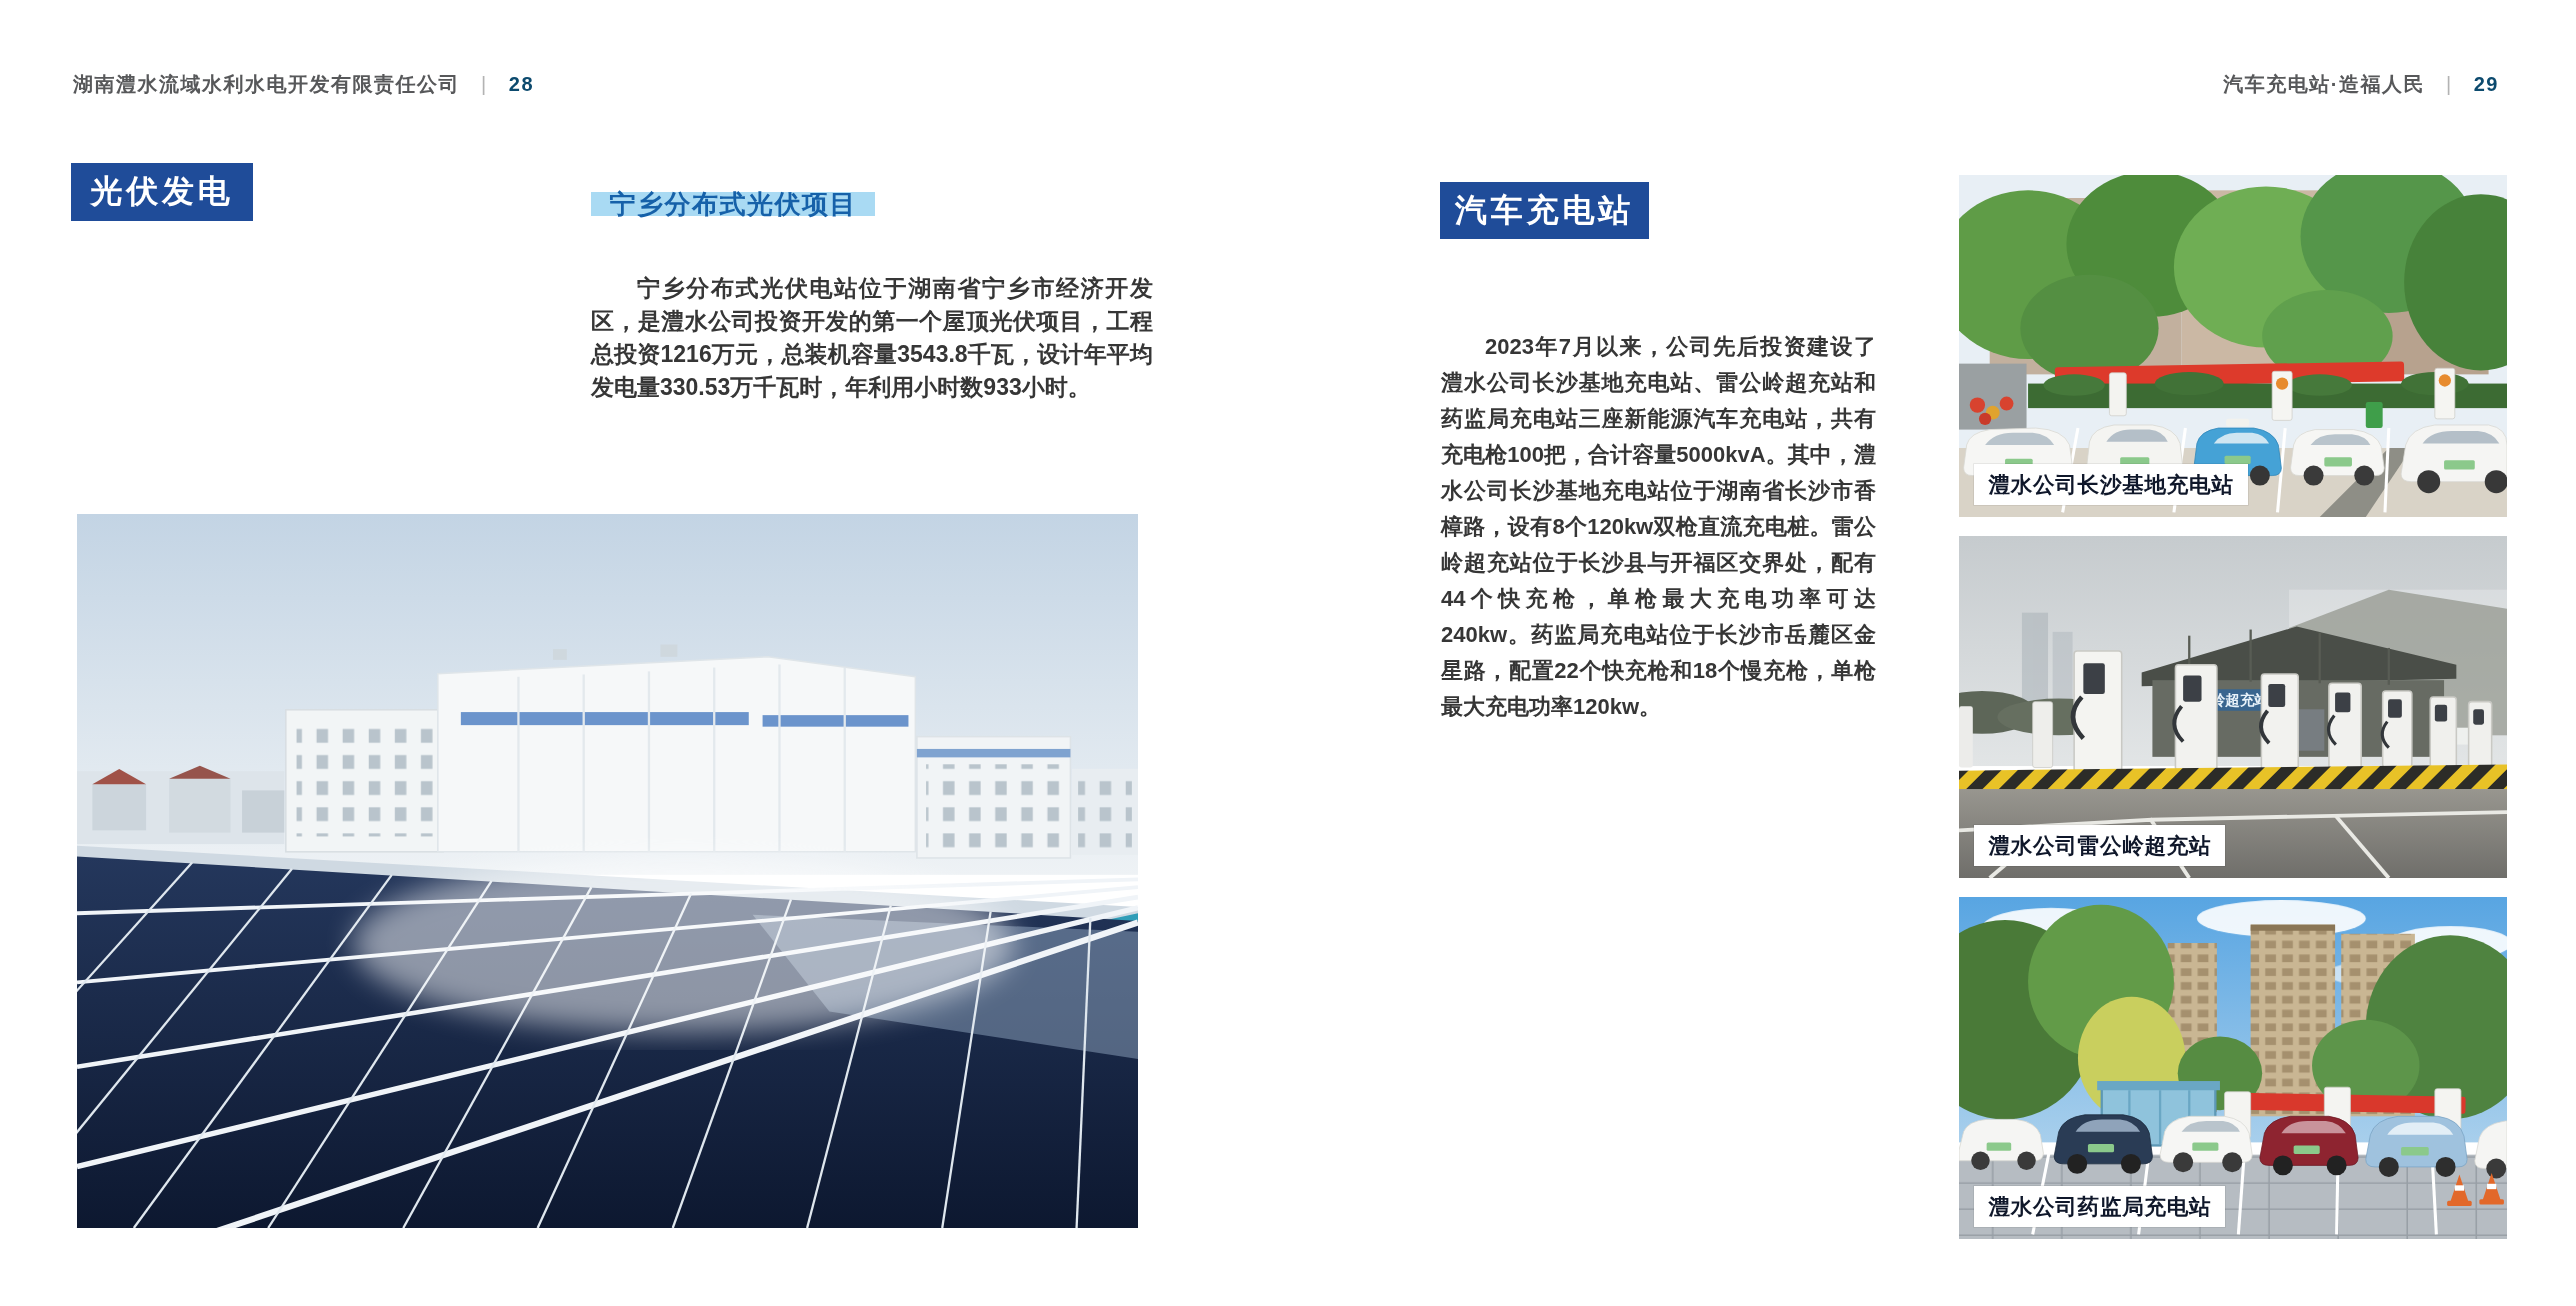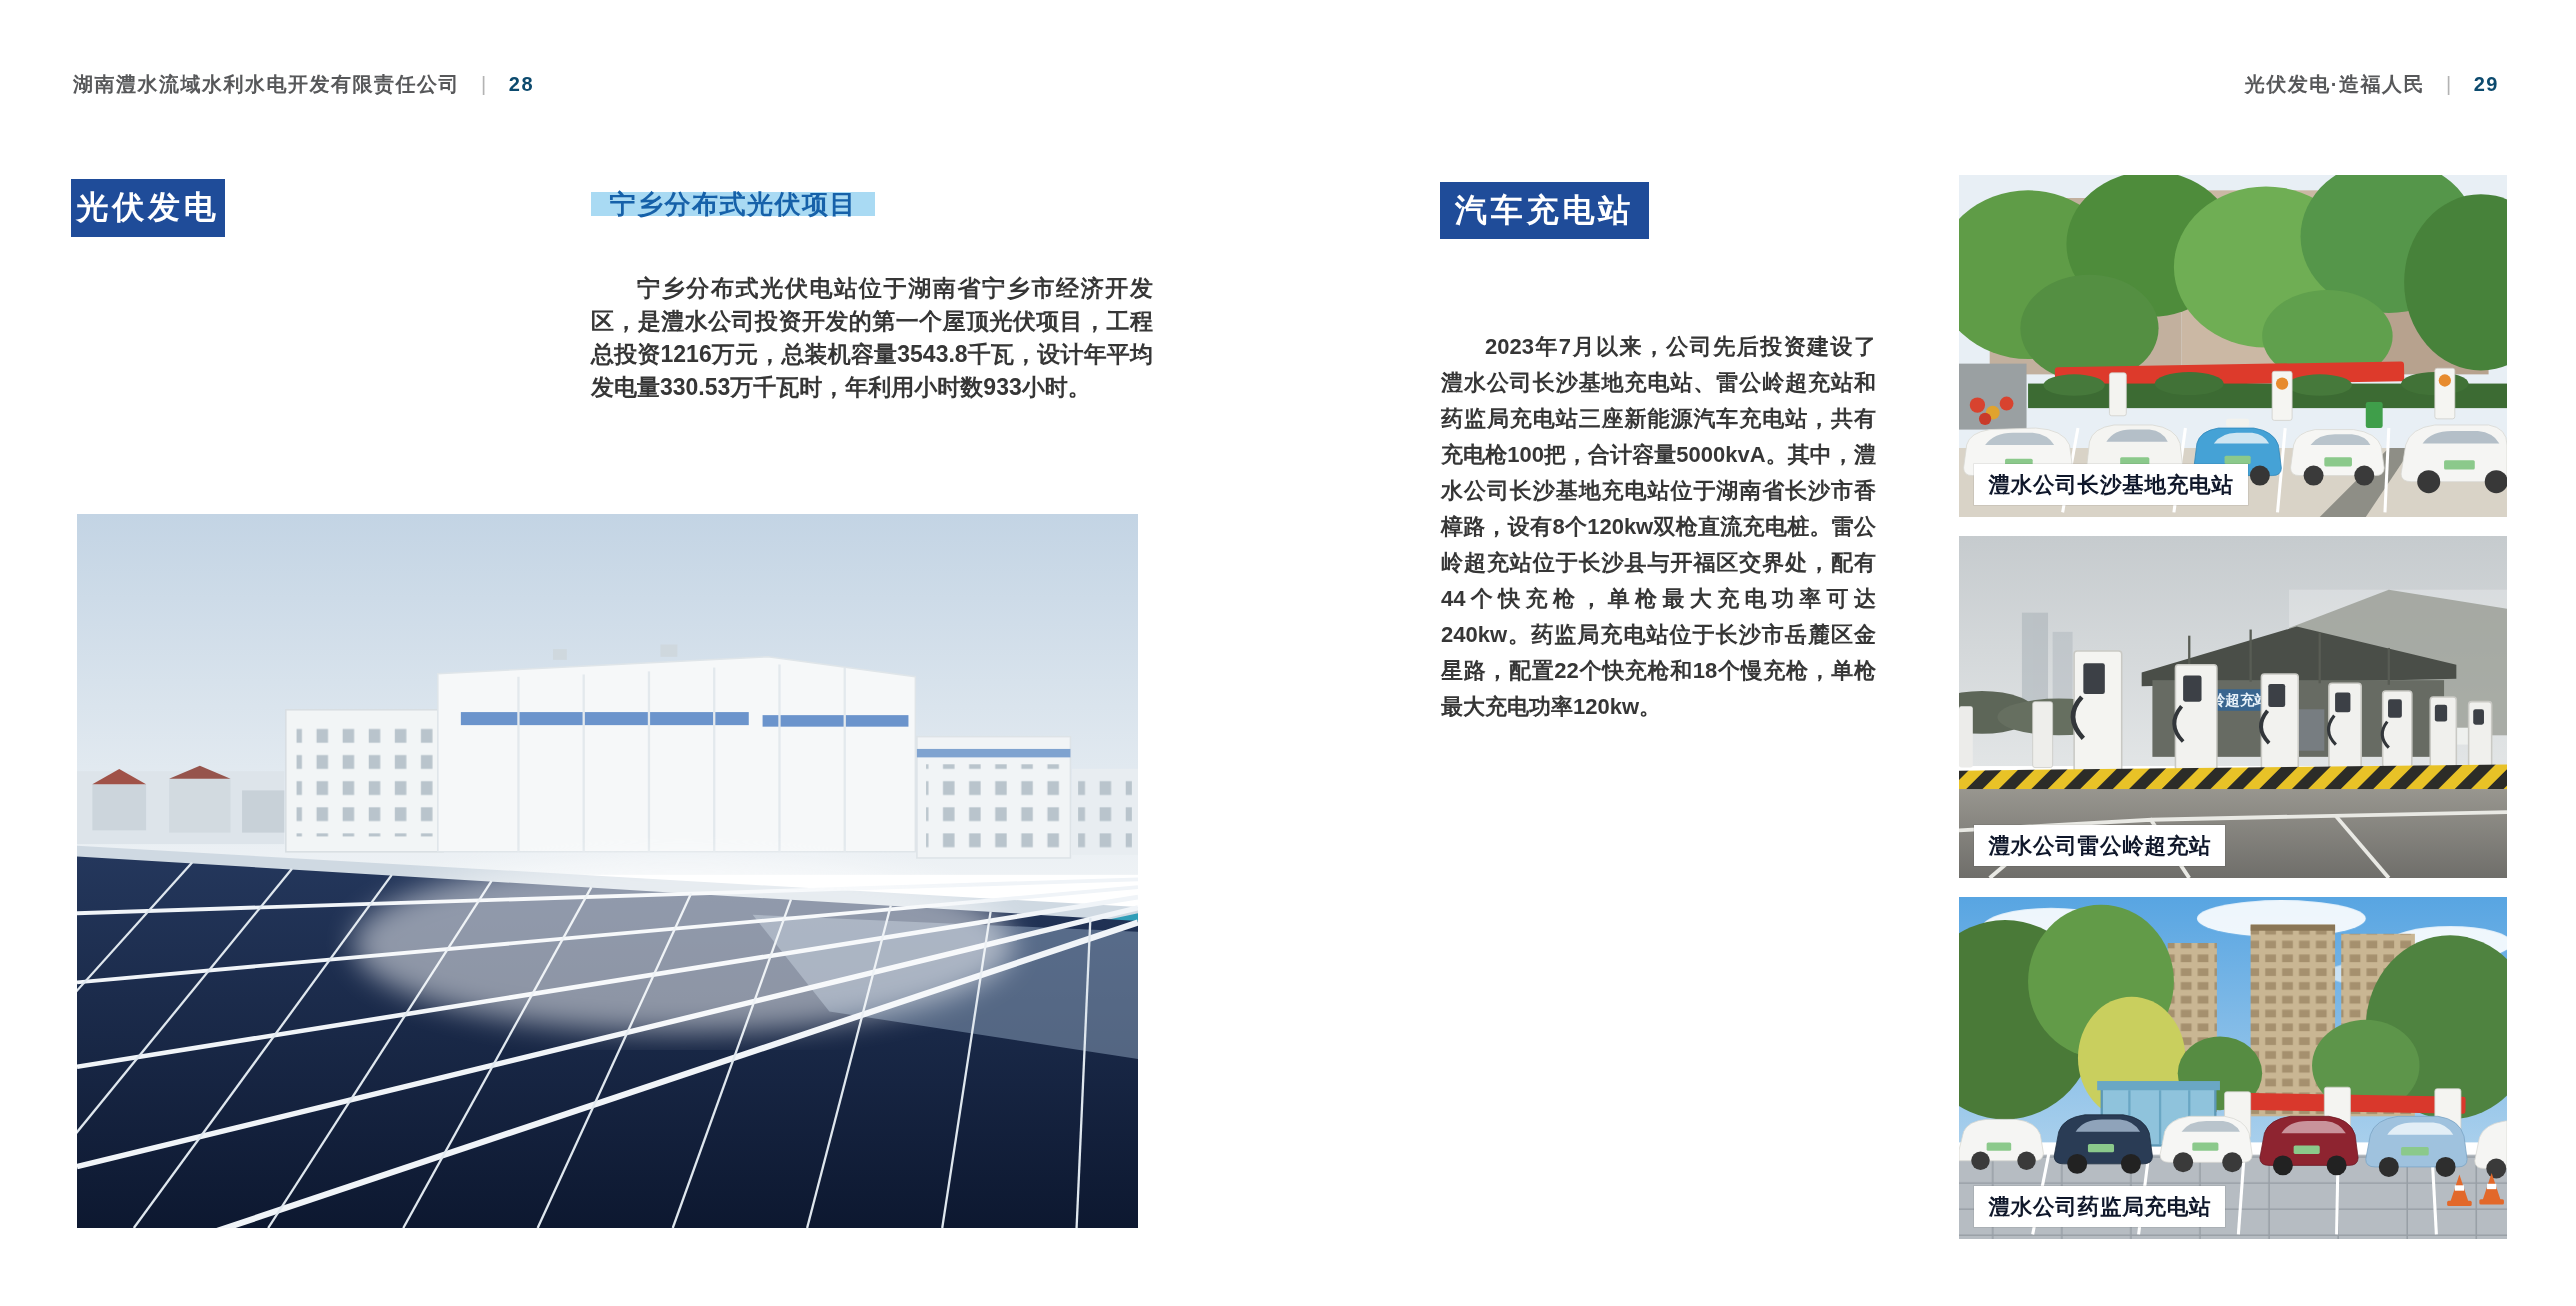--- a/index.html
+++ b/index.html
@@ -13,21 +13,21 @@
   .hdr .sep{color:#b3b3b3;font-weight:normal;margin:0 14px;}
   .hdr .num{color:#0c4a6e;}
   .hdr-left{left:73px;}
   .hdr-right{right:77px;}
   
   .badge{
     position:absolute;background:#1f4c99;color:#ffffff;font-weight:bold;
     display:flex;align-items:center;justify-content:center;
     font-size:32px;letter-spacing:3.8px;
   }
-  .badge-left{left:71px;top:179px;width:154px;height:58px;}
+  .badge-left{left:71px;top:163px;width:182px;height:58px;}
   .badge-right{left:1440px;top:182px;width:209px;height:57px;}
   
   .subtitle{
     position:absolute;left:591px;top:192px;height:24px;padding:0 18.4px;
     background:#a9daf3;color:#1661a9;font-size:26px;font-weight:bold;
     display:flex;align-items:center;letter-spacing:1.5px;
   }
   
   .para{
     position:absolute;text-align:justify;text-indent:2em;color:#363636;
@@ -146,21 +146,21 @@
           <line x1="1320" y1="526" x2="1302" y2="930" stroke="#dfe7ee" stroke-width="3"></line>
           <ellipse cx="790" cy="560" rx="430" ry="115" fill="#ffffff" opacity="0.5" filter="url(#lpBlur)"></ellipse>
         </g>
       </svg>
     </div>
   </div>
 
   <div>
 
     <div class="hdr hdr-right">
-      <span>光伏发电·造福人民</span>
+      <span>汽车充电站·造福人民</span>
       <span class="sep">|</span>
       <span class="num">29</span>
     </div>
 
     <div class="badge badge-right">汽车充电站</div>
 
     <div class="para para-right">2023年7月以来，公司先后投资建设了澧水公司长沙基地充电站、雷公岭超充站和药监局充电站三座新能源汽车充电站，共有充电枪100把，合计容量5000kvA。其中，澧水公司长沙基地充电站位于湖南省长沙市香樟路，设有8个120kw双枪直流充电桩。雷公岭超充站位于长沙县与开福区交界处，配有44个快充枪，单枪最大充电功率可达240kw。药监局充电站位于长沙市岳麓区金星路，配置22个快充枪和18个慢充枪，单枪最大充电功率120kw。</div>
 
     <div class="photo photo-r1">
       <svg viewBox="0 0 714 446" preserveAspectRatio="none">

